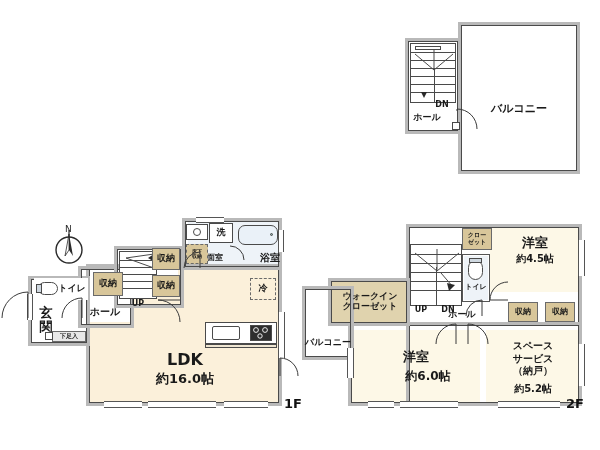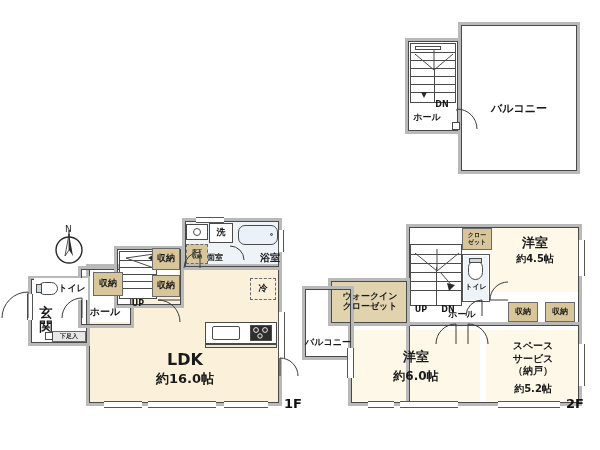--- a/index.html
+++ b/index.html
@@ -267,21 +267,21 @@
 
     <div class="lbl j t13" style="left:500px;top:236px;width:70px;">洋室</div>
     <div class="lbl j t10" style="left:500px;top:254px;width:70px;">約4.5帖</div>
 
     <div class="lbl j t9" style="left:440px;top:310px;width:44px;">ホール</div>
 
     <div class="boxlab j t8" style="left:508px;top:302px;width:30px;height:20px;background:#d8c69a;">収納</div>
     <div class="boxlab j t8" style="left:545px;top:302px;width:30px;height:20px;background:#d8c69a;">収納</div>
 
     <div class="lbl j t13" style="left:380px;top:350px;width:72px;">洋室</div>
-    <div class="lbl j t12" style="left:380px;top:370px;width:72px;">約6.0帖</div>
+    <div class="lbl j t12" style="left:392px;top:370px;width:72px;">約6.0帖</div>
 
     <div class="lbl j t10" style="left:492px;top:340px;width:82px;line-height:1.25;">
       <span>スペース</span><br>
       <span>サービス</span><br>
       <span>（納戸）</span>
     </div>
     <div class="lbl j t10" style="left:492px;top:384px;width:82px;">約5.2帖</div>
 
     <div class="winv" style="left:578px;top:240px;width:5px;height:36px;"></div>
     <div class="winv" style="left:578px;top:344px;width:5px;height:42px;"></div>

